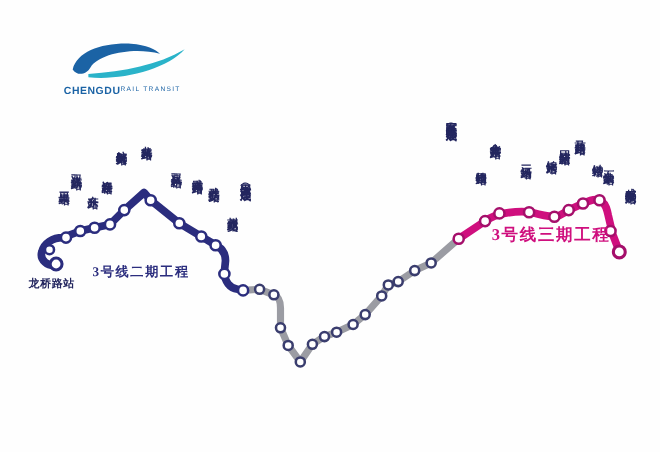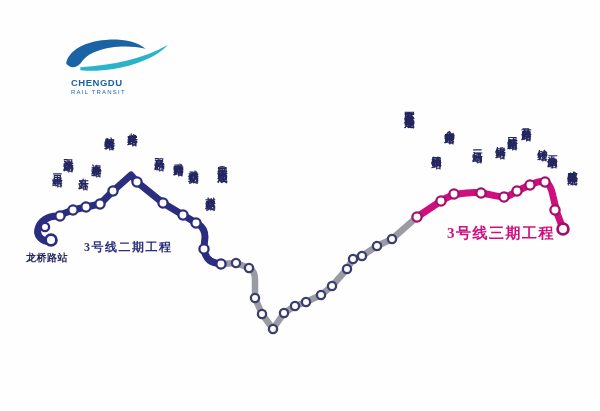--- a/index.html
+++ b/index.html
@@ -6,32 +6,32 @@
   #stage{position:relative;width:600px;height:411px;background:#fefefe;overflow:hidden;
          font-family:"Liberation Sans",sans-serif;}
   #rail-svg{position:absolute;left:0;top:0;}
   
   .logo{position:absolute;left:58px;top:36px;width:140px;}
   .swoosh{display:block;width:110px;height:40px;margin-left:4px;}
   .swoosh-main{fill:var(--logo-blue);}
   .swoosh-tail{fill:var(--logo-teal);}
   .logo-text-row{display:flex;align-items:flex-start;gap:5px;margin-top:2px;white-space:nowrap;}
   .logo-cn{color:var(--logo-blue);font-size:15px;font-weight:bold;letter-spacing:1px;}
-  .logo-en{display:flex;flex-direction:column;line-height:1;margin-left:13px;}
+  .logo-en{display:flex;flex-direction:row;line-height:1;}
   .logo-en-1{color:var(--logo-blue);font-size:9.5px;font-weight:bold;letter-spacing:.5px;}
   .logo-en-2{color:var(--logo-blue);font-size:6px;letter-spacing:1.2px;margin-top:1px;}
   
   .station-label{position:absolute;color:var(--navy);font-weight:bold;white-space:nowrap;}
   .station-label.v{writing-mode:vertical-rl;font-size:10px;line-height:12px;letter-spacing:.8px;}
   .station-label.h{font-size:10px;letter-spacing:.5px;}
   
   .phase-label{position:absolute;font-family:"Liberation Serif",serif;font-weight:bold;
                letter-spacing:1.5px;white-space:nowrap;}
   .phase-label.p2{left:84px;top:239px;font-size:12px;color:var(--phase2);}
-  .phase-label.p3{left:447px;top:224px;font-size:15px;color:var(--phase3);}
+  .phase-label.p3{left:447px;top:204px;font-size:15px;color:var(--phase3);}
 </style>
 </head>
 <body>
 
 <div id="stage">
 
   <svg id="rail-svg" width="600" height="411" viewBox="0 0 600 411">
       <path d="M 52,241 C 43,243 36,236 38,229 C 40,221 48,216 57,216 L 73,210 L 86,207 L 100,204 L 113,191 L 131,175 L 137,182 L 163,203 L 183,215 L 198,224 C 203,227 205,231 205,237 L 204,247 C 204,256 209,262 216,263 L 221,264" fill="none" stroke="#2b2d7e" stroke-width="7" stroke-linecap="round" stroke-linejoin="round"></path>
       <path d="M 221,264 L 236,263 L 249,268 C 254,270 255,274 255,280 L 255,298 L 262,314 L 273,329 L 284,313 L 295,306 L 306,302 L 321,295 L 332,286 L 347,269 L 353,259 L 362,256 L 377,246 L 392,239 L 417,217" fill="none" stroke="#9b9ca3" stroke-width="6.5" stroke-linecap="round" stroke-linejoin="round"></path>
       <path d="M 417,217 L 441,201 C 447,197 452,195 458,194 C 470,192 476,192 482,193 C 492,195 498,197 505,197 C 510,196 512,194 517,191 L 530,185 C 536,182 543,180 547,183 C 551,186 552,191 553,196 L 557,213 L 562,226" fill="none" stroke="#cf0f7e" stroke-width="7" stroke-linecap="round" stroke-linejoin="round"></path>

